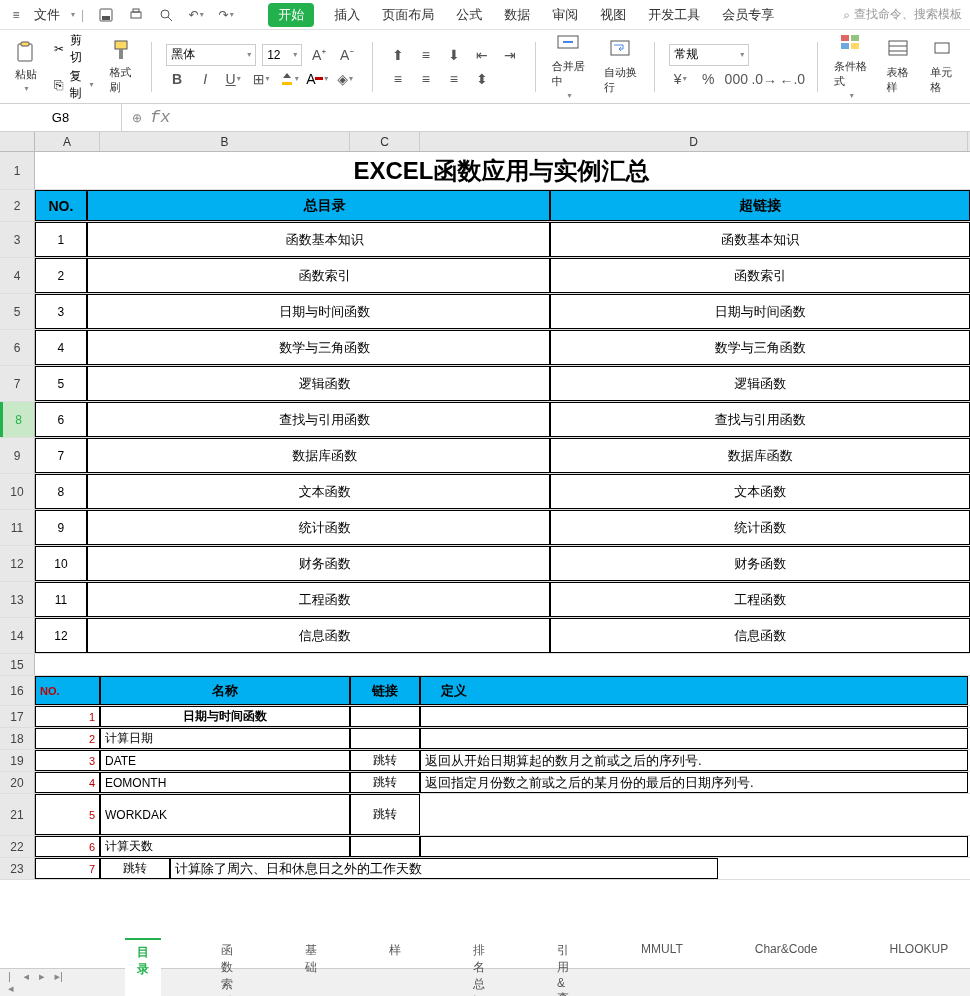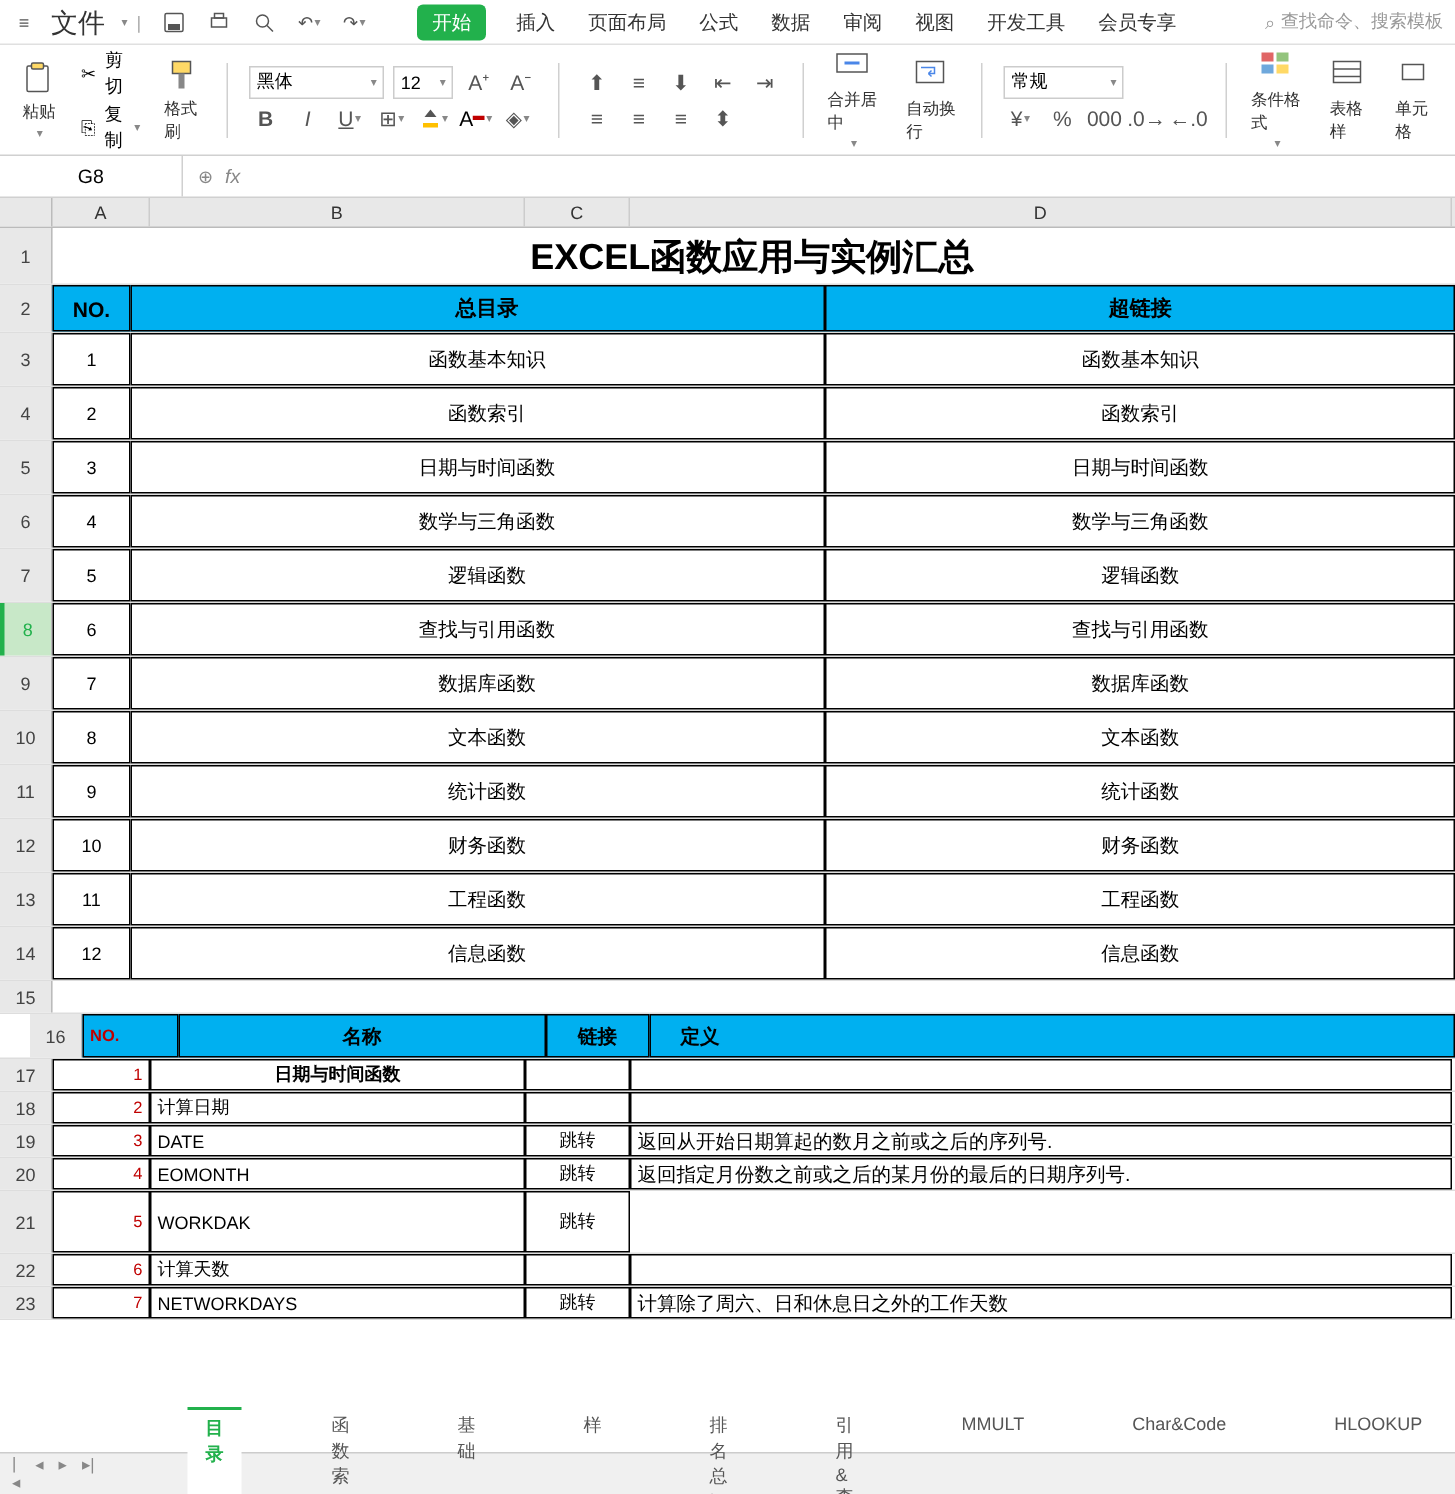--- a/index.html
+++ b/index.html
@@ -1,21 +1,21 @@
 <!DOCTYPE html>
 <html><head>
 <meta charset="utf-8">
 <style>
 * { box-sizing: border-box; margin: 0; padding: 0; }
 body { font-family: "Microsoft YaHei", sans-serif; font-size: 12px; background: #fff; width: 970px; overflow: hidden; }
 
 
 .menubar { height: 30px; display: flex; align-items: center; padding: 0 8px; background: #fff; border-bottom: 1px solid #e0e0e0; gap: 4px; }
 .menu-icon { width: 16px; height: 16px; display: inline-flex; align-items: center; justify-content: center; color: #555; }
-.menu-file { color: #333; font-size: 18px; padding: 0 6px; cursor: pointer; }
+.menu-file { color: #333; font-size: 13px; padding: 0 6px; cursor: pointer; }
 .menu-sep { color: #aaa; margin: 0 2px; }
 .menu-toolbar-icons { display: flex; gap: 14px; margin-left: 8px; }
 .menu-tabs { display: flex; gap: 18px; margin-left: 30px; align-items: center; }
 .menu-tab { color: #333; font-size: 13px; cursor: pointer; padding: 4px 2px; }
 .menu-tab.active { background: #22b14c; color: #fff; border-radius: 4px; padding: 3px 10px; }
 .search-box { margin-left: auto; display: flex; align-items: center; color: #999; font-size: 12px; gap: 4px; }
 
 
 .ribbon { height: 74px; background: #fff; border-bottom: 1px solid #d0d0d0; display: flex; align-items: center; padding: 4px 8px; gap: 6px; }
 .ribbon-group { display: flex; flex-direction: column; gap: 2px; padding: 0 4px; }
@@ -26,21 +26,21 @@
 .font-select { border: 1px solid #ccc; padding: 1px 4px; font-size: 12px; background: #fff; height: 22px; display: flex; align-items: center; }
 .font-name { width: 90px; }
 .font-size { width: 40px; }
 .ribbon-icon-btn { width: 22px; height: 22px; display: flex; align-items: center; justify-content: center; cursor: pointer; color: #555; font-size: 14px; }
 .dd { font-size: 8px; color: #888; margin-left: 1px; }
 
 
 .formula-bar { height: 28px; border-bottom: 1px solid #d0d0d0; display: flex; align-items: center; background: #fff; }
 .cell-ref { width: 122px; border-right: 1px solid #d0d0d0; padding: 0 8px; font-size: 13px; text-align: center; height: 100%; display: flex; align-items: center; justify-content: center; }
 .fx-area { display: flex; align-items: center; gap: 8px; padding: 0 10px; color: #888; }
-.fx-label { font-style: italic; font-size: 13px; }
+.fx-label { font-style: italic; font-size: 17px; font-family: Liberation Mono, monospace; }
 
 
 .col-headers { display: flex; height: 20px; background: #e8e8e8; border-bottom: 1px solid #bbb; font-size: 12px; }
 .corner { width: 35px; border-right: 1px solid #bbb; background: #e8e8e8; }
 .col-h { border-right: 1px solid #ccc; text-align: center; line-height: 20px; color: #333; }
 
 
 .sheet { display: block; }
 .row { display: flex; border-bottom: 1px solid #ddd; }
 .row-h { width: 35px; background: #e8e8e8; border-right: 1px solid #bbb; text-align: center; font-size: 12px; color: #444; display: flex; align-items: center; justify-content: center; flex-shrink: 0; }
@@ -64,21 +64,21 @@
 
 .data-row1 { height: 36px; }
 .data-row1 .cell { border: 1px solid #000; justify-content: center; background: #fff; }
 .data-row1 .cA { font-size: 12px; }
 .merged-BC { width: 602px; padding-left: 16px; }
 
 
 .blank-row { height: 22px; }
 .blank-row .cell { border: none; }
 
-.hdr2-row { height: 30px; padding-left: 20px; }
+.hdr2-row { height: 30px; }
 .hdr2-row .cell { background: #00b0f0; border: 1px solid #000; font-weight: bold; justify-content: center; }
 .hdr2-row .no-lbl { color: #c00000; font-size: 11px; justify-content: flex-start; padding-left: 4px; }
 
 
 .data-row2 { height: 22px; }
 .data-row2 .cell { border: 1px solid #000; background: #fff; font-size: 12px; }
 .data-row2 .cA { color: #c00000; justify-content: flex-end; padding-right: 4px; font-size: 11px; }
 .data-row2 .cB { justify-content: flex-start; padding-left: 4px; }
 .data-row2 .cC { justify-content: center; }
 .data-row2 .cD { justify-content: flex-start; padding-left: 4px; font-size: 13px; }
@@ -455,21 +455,20 @@
       <div class="row data-row2">
         <div class="row-h">22</div>
         <div class="cell cA">6</div>
         <div class="cell cB">计算天数</div>
         <div class="cell cC"></div>
         <div class="cell cD"></div>
       </div>
       <div class="row data-row2">
         <div class="row-h">23</div>
         <div class="cell cA">7</div>
-        <div class="cell cB">NETWORKDAYS</div>
         <div class="cell cC">跳转</div>
         <div class="cell cD">计算除了周六、日和休息日之外的工作天数</div>
       </div>
     </div>
 </div>
 
 <div class="sheet-tabs">
   <div class="tab-nav">
     <span>|◂</span>
     <span>◂</span>

